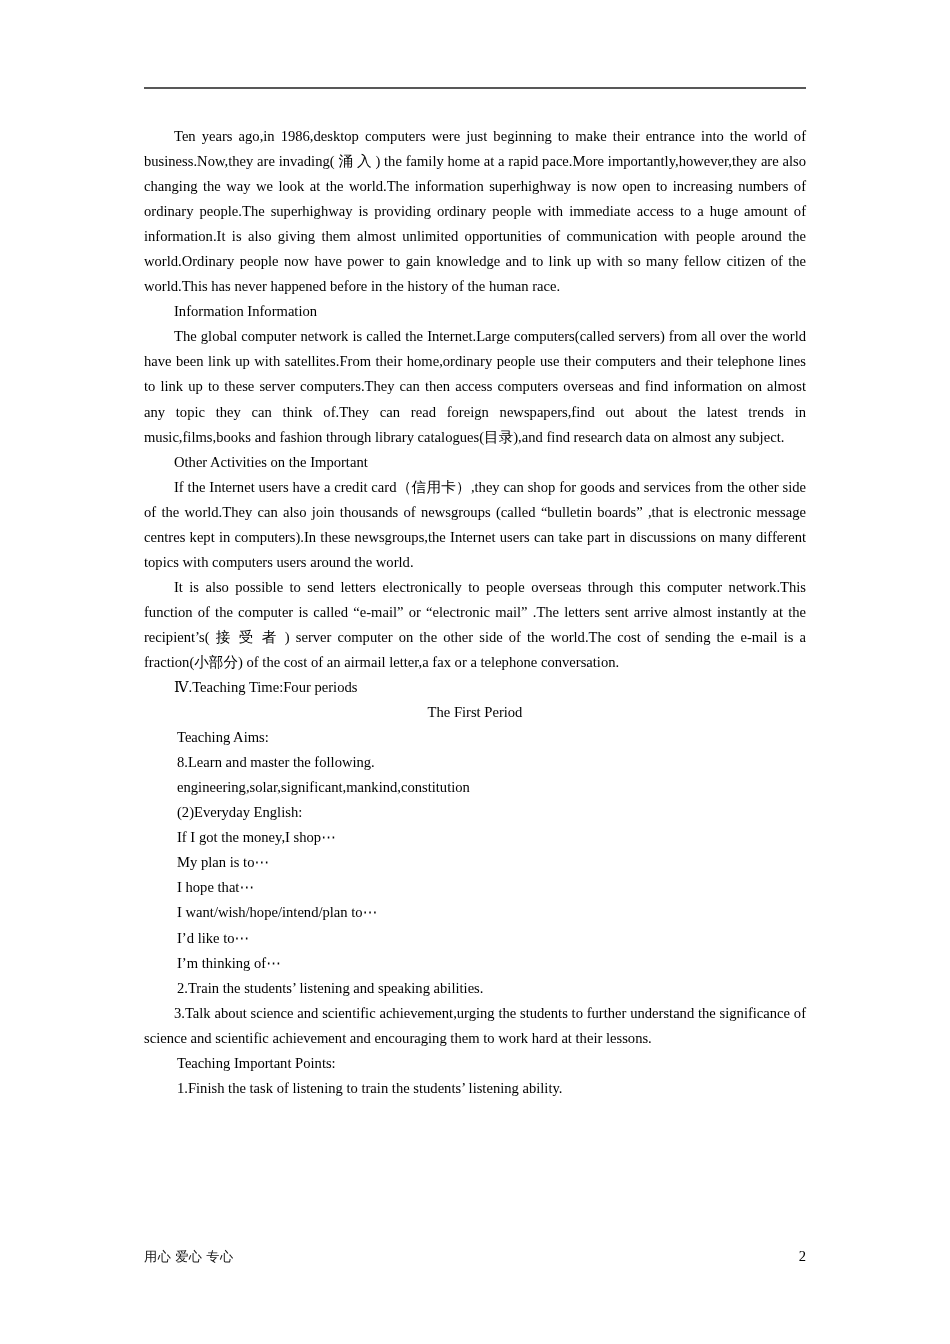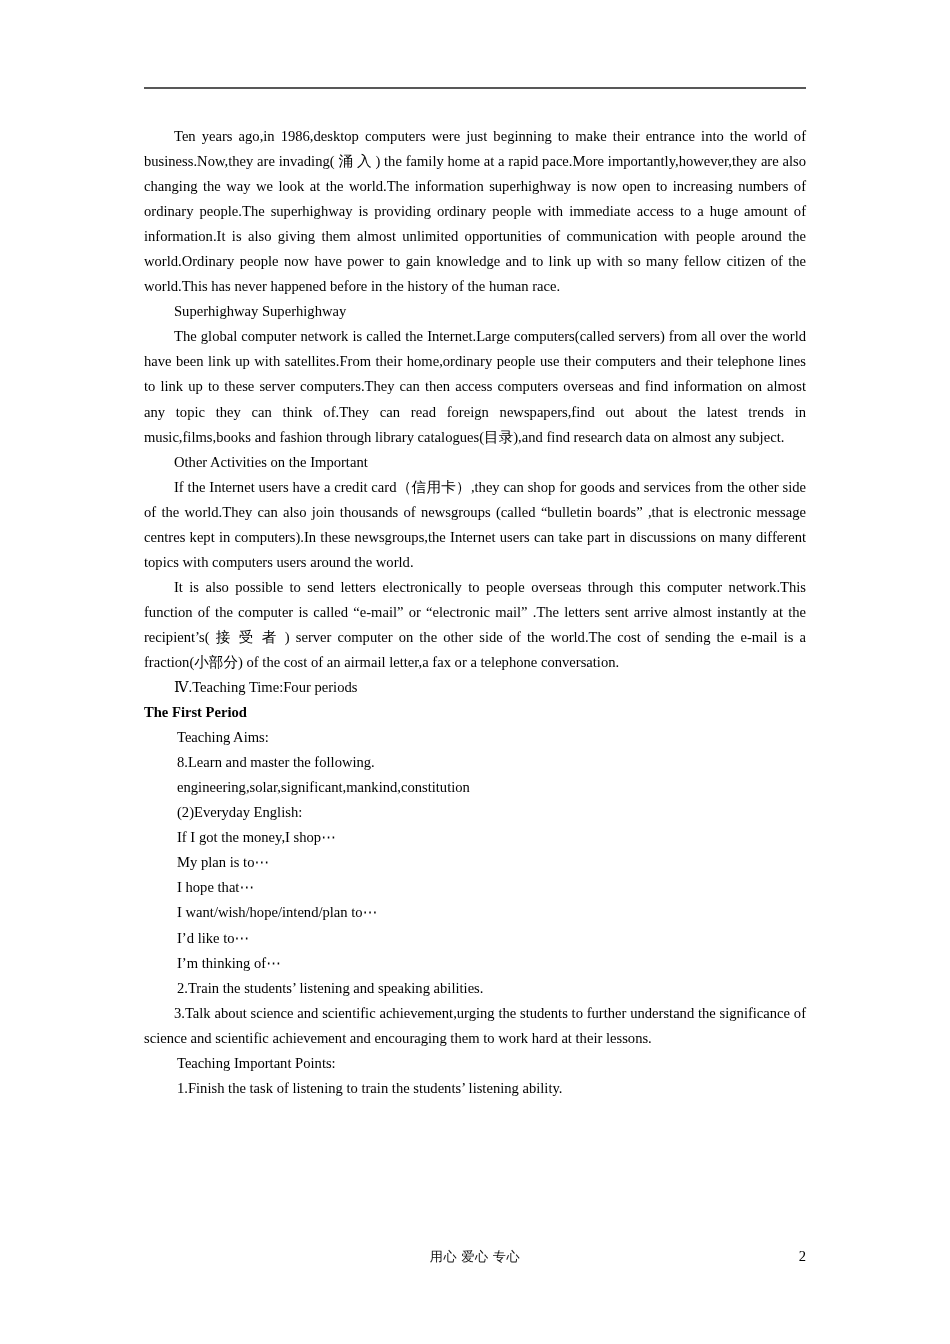--- a/index.html
+++ b/index.html
@@ -61,44 +61,44 @@
   }
 
   
   p.para.line {
     text-align: left;
   }
   p.para.line.indent1 { text-indent: 30px; }
   p.para.line.indent-small { text-indent: 33px; }
 
   p.para.center {
-    text-align: left;
-    font-weight: bold;
+    text-align: center;
+    font-weight: normal;
     text-indent: 0;
   }
 
   
   .heading-gap-top { margin-top: 3px; }
   .heading-gap-bottom { margin-bottom: 3px; }
 
   
   .footer {
     position: absolute;
     left: 144px;
     top: 1248px;
     width: 662px;
     height: 22px;
   }
   .footer-center {
     position: absolute;
     left: 0;
     top: 0;
     width: 662px;
-    text-align: center;
-    font-family: Liberation Sans, sans-serif;
+    text-align: left;
+    font-family: Liberation Serif, serif;
     font-size: 13.2px;
     color: #111111;
     letter-spacing: 0.5px;
   }
   .footer-pageno {
     position: absolute;
     right: 0;
     top: 0;
     font-size: 14.6px;
     color: #000000;
@@ -108,21 +108,21 @@
 <body>
 
 <div class="page">
 
   <div class="header-rule"></div>
 
   <div class="content">
 
     <p class="para indent">Ten years ago,in 1986,desktop computers were just beginning to make their entrance into the world of business.Now,they are invading( 涌 入 ) the family home at a rapid pace.More importantly,however,they are also changing the way we look at the world.The information superhighway is now open to increasing numbers of ordinary people.The superhighway is providing ordinary people with immediate access to a huge amount of information.It is also giving them almost unlimited opportunities of communication with people around the world.Ordinary people now have power to gain knowledge and to link up with so many fellow citizen of the world.This has never happened before in the history of the human race.</p>
 
-    <p class="para line indent1">Superhighway Superhighway</p>
+    <p class="para line indent1">Information Information</p>
 
     <p class="para indent">The global computer network is called the Internet.Large computers(called servers) from all over the world have been link up with satellites.From their home,ordinary people use their computers and their telephone lines to link up to these server computers.They can then access computers overseas and find information on almost any topic they can think of.They can read foreign newspapers,find out about the latest trends in music,films,books and fashion through library catalogues(目录),and find research data on almost any subject.</p>
 
     <p class="para line indent1">Other Activities on the Important</p>
 
     <p class="para indent">If the Internet users have a credit card（信用卡）,they can shop for goods and services from the other side of the world.They can also join thousands of newsgroups (called “bulletin boards” ,that is electronic message centres kept in computers).In these newsgroups,the Internet users can take part in discussions on many different topics with computers users around the world.</p>
 
     <p class="para indent">It is also possible to send letters electronically to people overseas through this computer network.This function of the computer is called “e-mail” or “electronic mail” .The letters sent arrive almost instantly at the recipient’s( 接 受 者 ) server computer on the other side of the world.The cost of sending the e-mail is a fraction(小部分) of the cost of an airmail letter,a fax or a telephone conversation.</p>
 
     <p class="para line indent1">Ⅳ.Teaching Time:Four periods</p>

